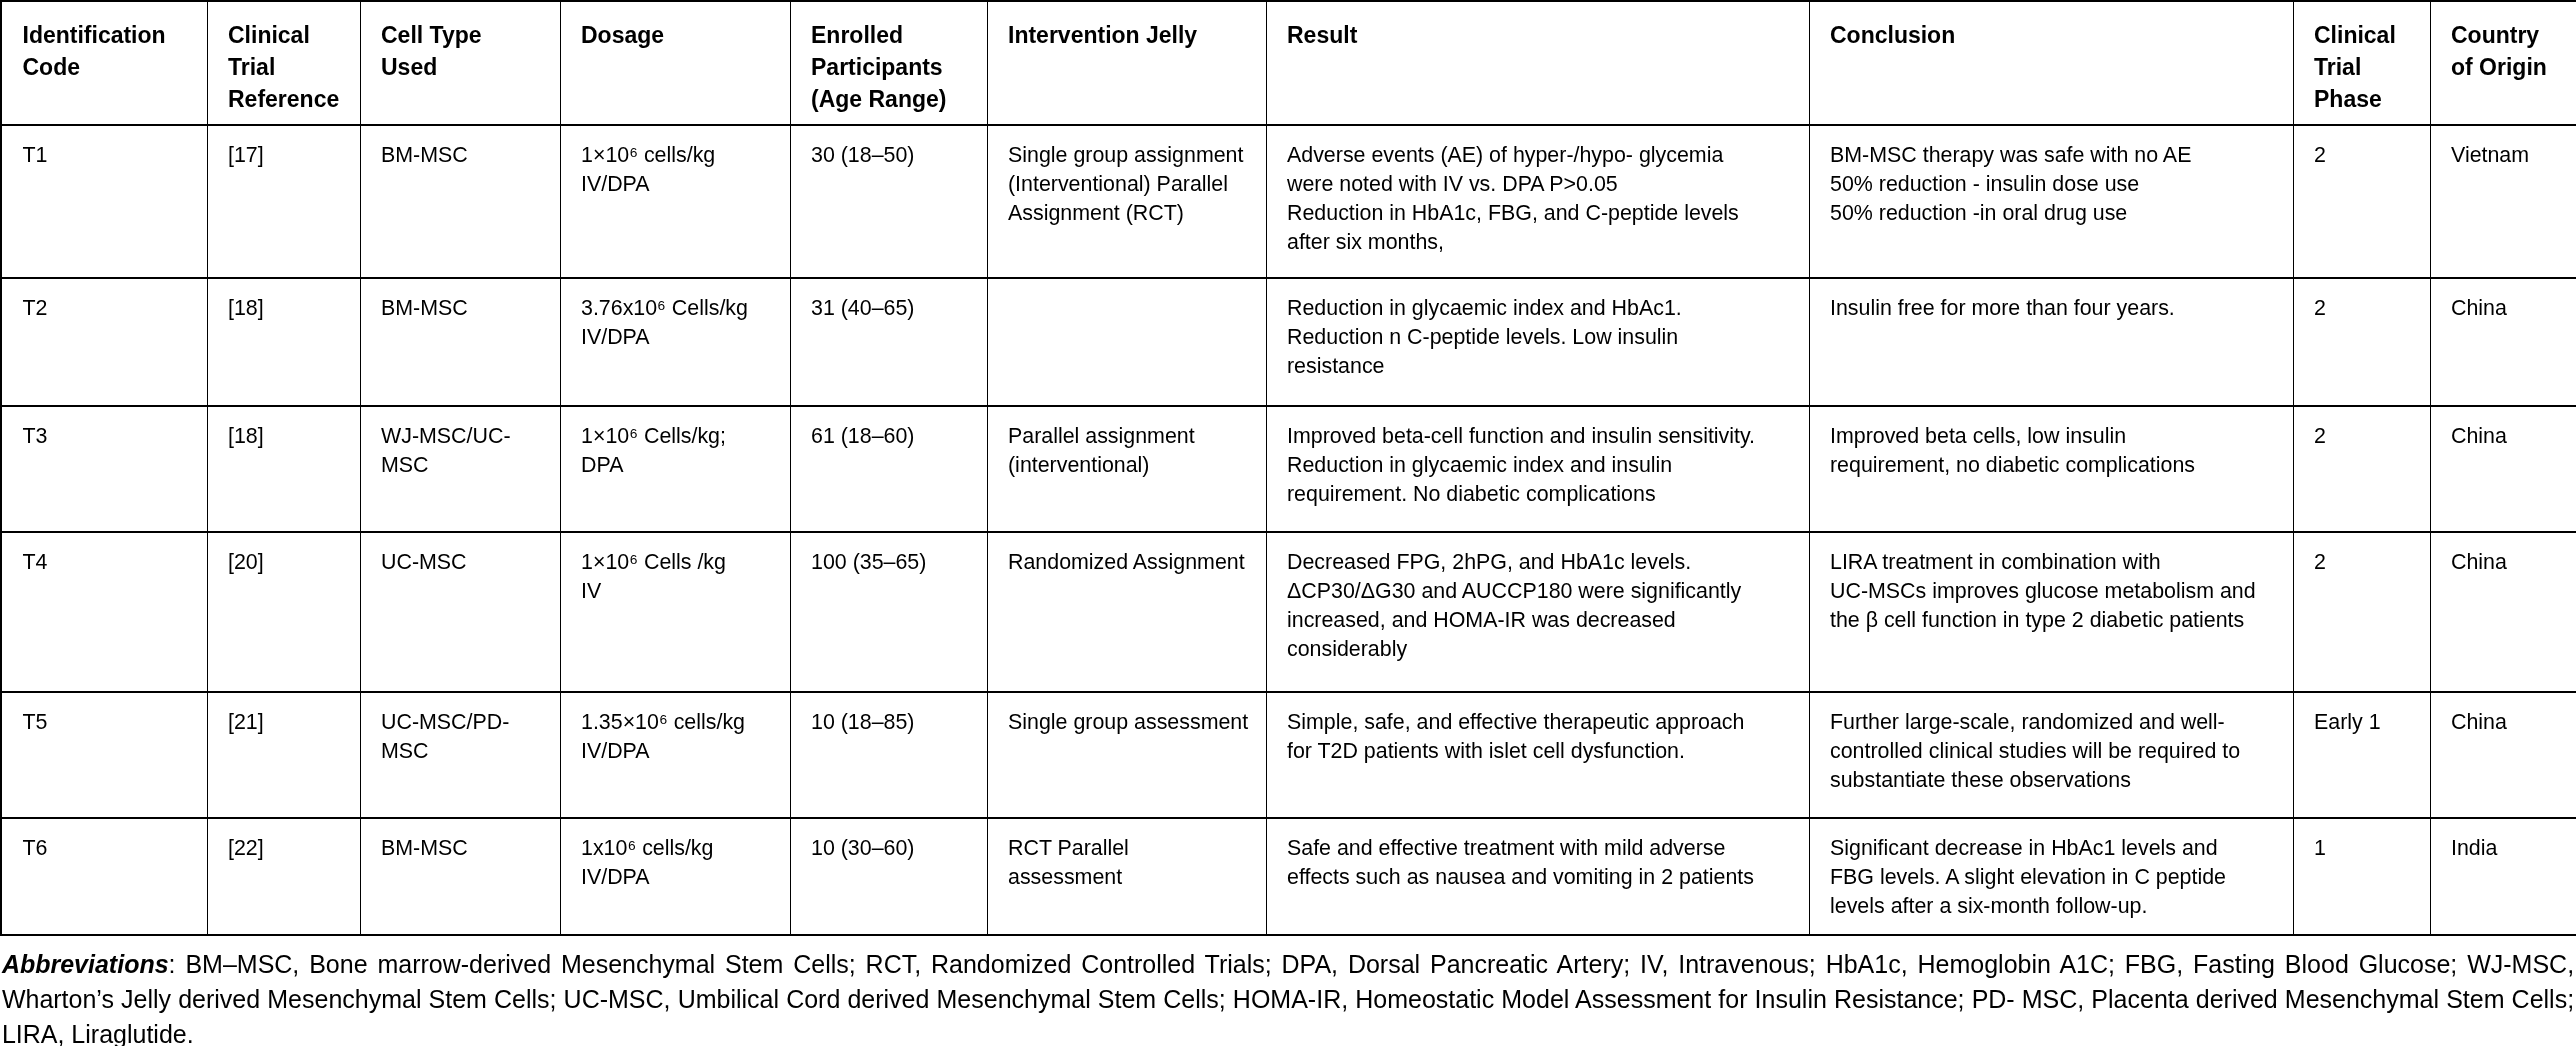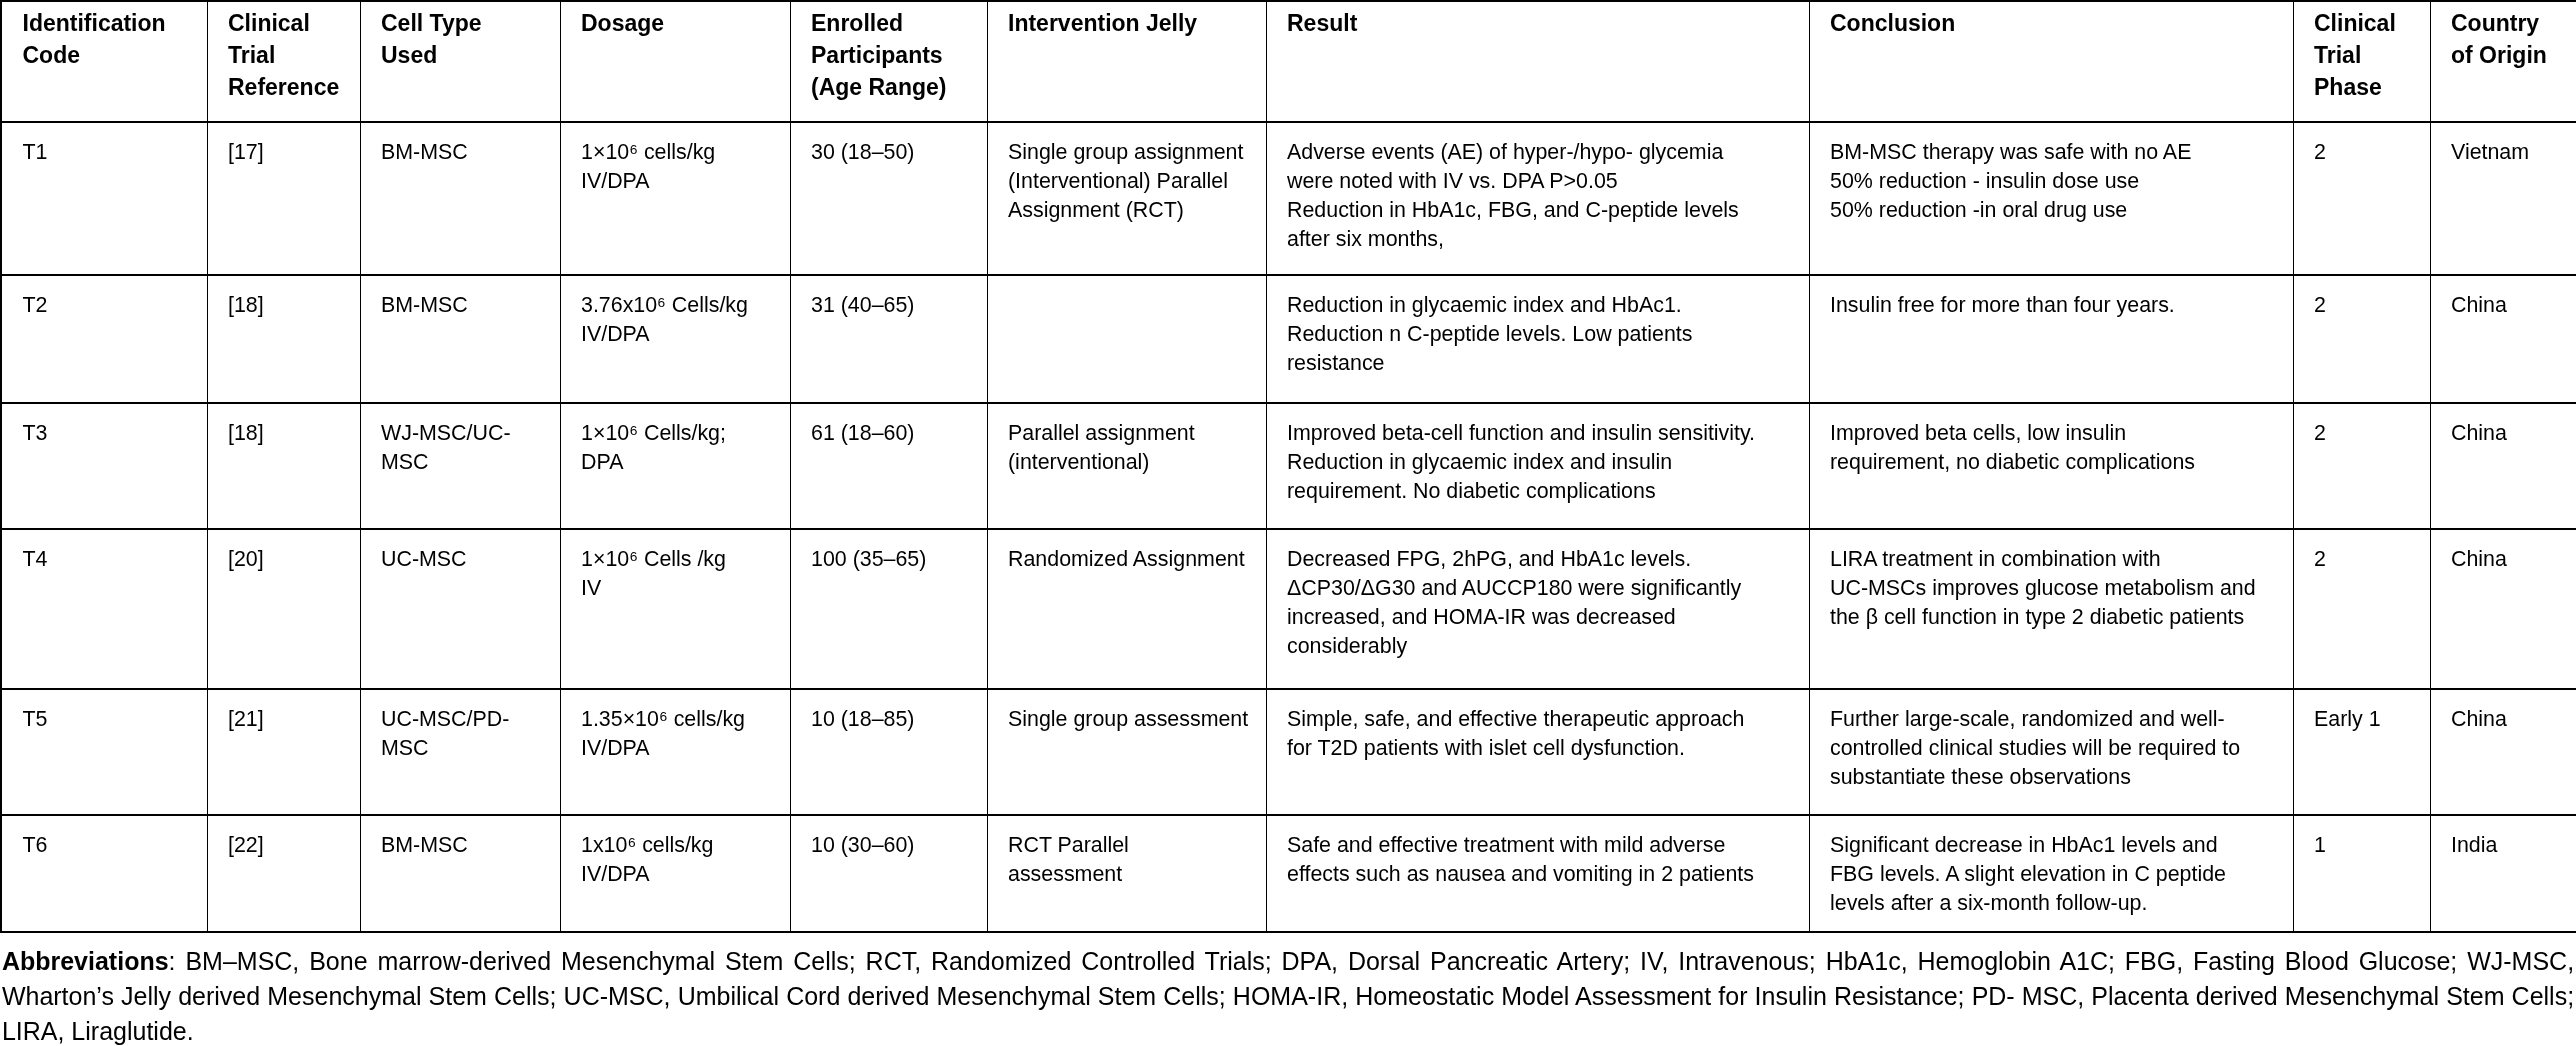--- a/index.html
+++ b/index.html
@@ -30,37 +30,37 @@
     font-size: 21.4px;
     line-height: 29px;
     white-space: pre-line;
     overflow: hidden;
     font-weight: normal;
   }
   .trials th {
     font-weight: bold;
     font-size: 23px;
     line-height: 32px;
-    padding-top: 5px;
+    padding-top: 17px;
     border-bottom-width: 2.8px;
   }
   tr.h-head { height: 121px; }
   tr.h-r1 { height: 153px; }
   tr.h-r2 { height: 128px; }
   tr.h-r3 { height: 126px; }
   tr.h-r4 { height: 160px; }
   tr.h-r5 { height: 126px; }
   tr.h-r6 { height: 117px; }
   .footnote {
     padding: 11.2px 1.9px 0 1.9px;
     font-size: 25px;
     line-height: 35px;
     text-align: justify;
   }
-  .footnote .abbr-label { font-weight: bold; }
+  .footnote .abbr-label { font-weight: bold; font-style: italic; }
 </style>
 </head>
 <body>
 
 <table class="trials">
   <colgroup>
     <col style="width:206px">
       <col style="width:153px">
       <col style="width:200px">
     <col style="width:230px">
@@ -117,21 +117,21 @@
     </tr>
     <tr class="h-r2">
       <td>T2</td>
       <td>[18]</td>
       <td>BM-MSC</td>
       <td>3.76x10⁶ Cells/kg
 IV/DPA</td>
       <td>31 (40–65)</td>
       <td></td>
       <td>Reduction in glycaemic index and HbAc1.
-Reduction n C-peptide levels. Low patients
+Reduction n C-peptide levels. Low insulin
 resistance</td>
       <td>Insulin free for more than four years.</td>
       <td>2</td>
       <td>China</td>
     </tr>
     <tr class="h-r3">
       <td>T3</td>
       <td>[18]</td>
       <td>WJ-MSC/UC-
 MSC</td>

